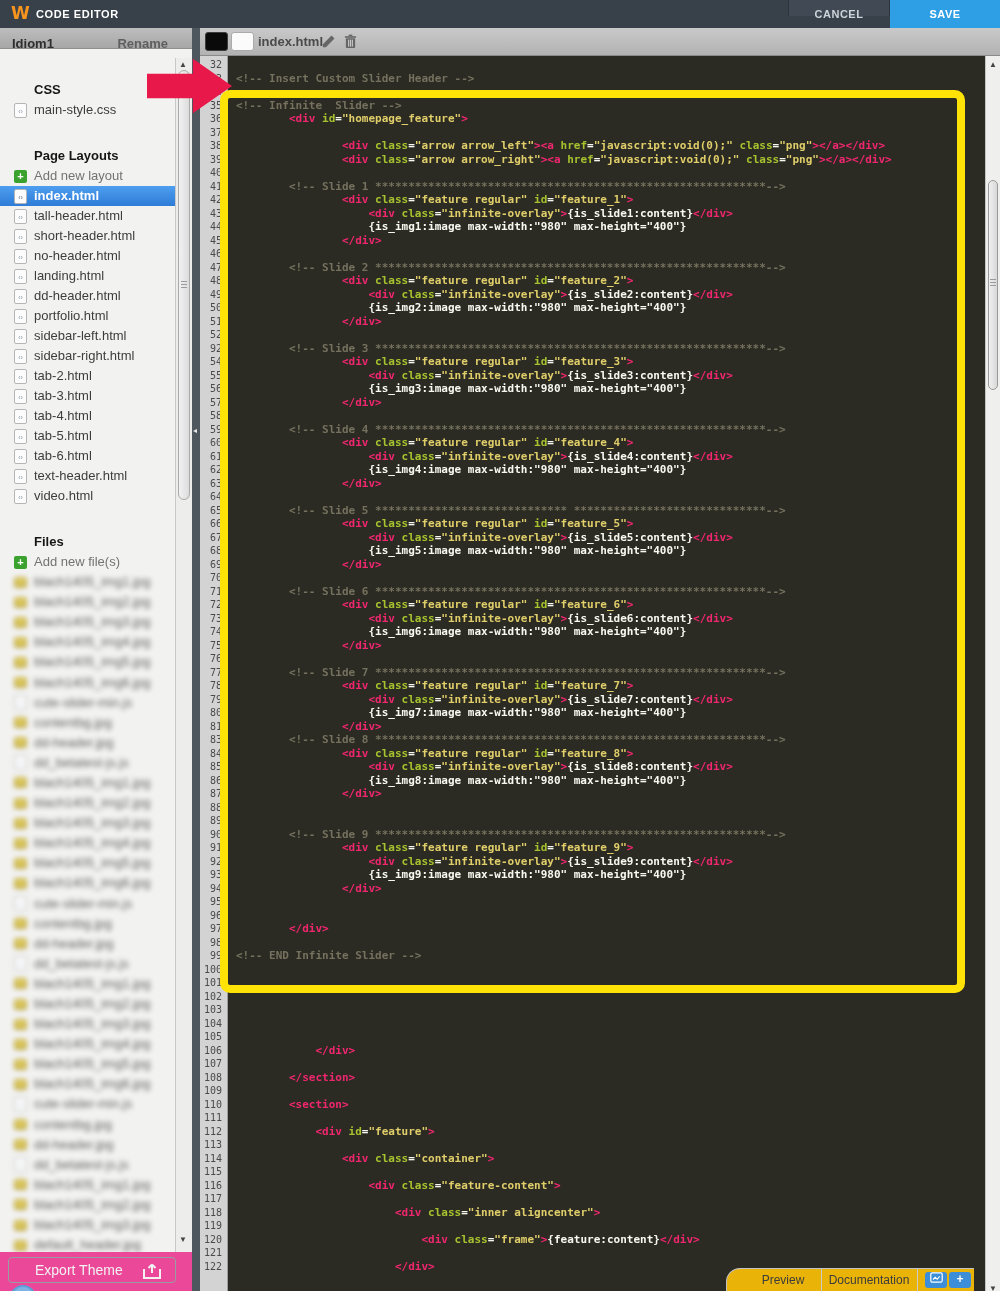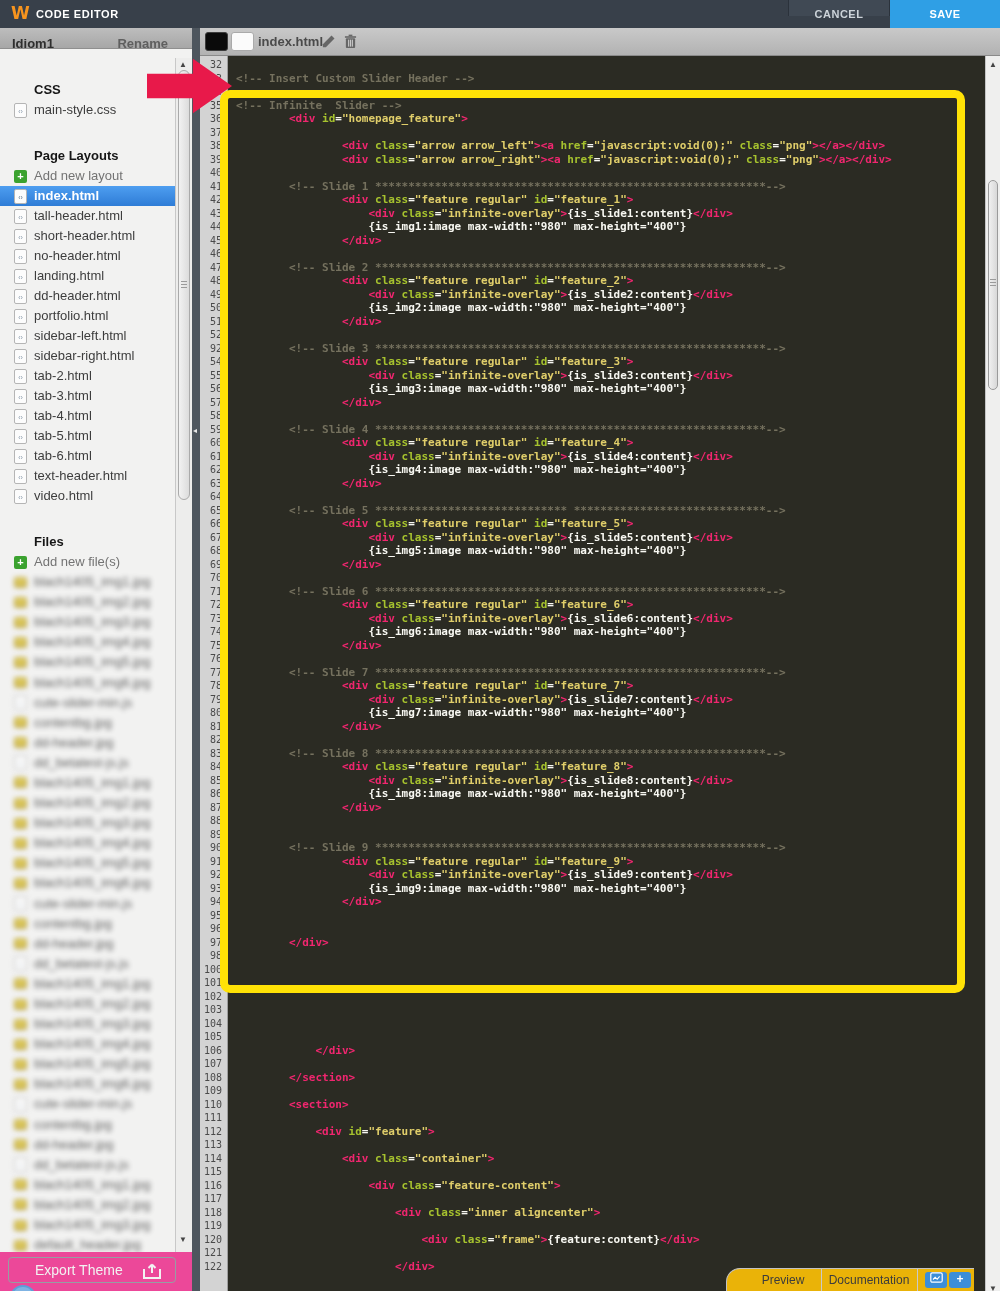--- a/index.html
+++ b/index.html
@@ -427,37 +427,37 @@
           <div class="cl"><span class="ln">72</span><span class="cd"><span class="tk-w">                </span><span class="tk-t">&lt;div </span><span class="tk-a">class</span><span class="tk-w">=</span><span class="tk-s">"feature regular"</span><span class="tk-w"> </span><span class="tk-a">id</span><span class="tk-w">=</span><span class="tk-s">"feature_6"</span><span class="tk-t">&gt;</span></span></div>
           <div class="cl"><span class="ln">73</span><span class="cd"><span class="tk-w">                    </span><span class="tk-t">&lt;div </span><span class="tk-a">class</span><span class="tk-w">=</span><span class="tk-s">"infinite-overlay"</span><span class="tk-t">&gt;</span><span class="tk-w">{is_slide6:content}</span><span class="tk-t">&lt;/div&gt;</span></span></div>
           <div class="cl"><span class="ln">74</span><span class="cd"><span class="tk-w">                    {is_img6:image max-width:"980" max-height="400"}</span></span></div>
           <div class="cl"><span class="ln">75</span><span class="cd"><span class="tk-w">                </span><span class="tk-t">&lt;/div&gt;</span></span></div>
           <div class="cl"><span class="ln">76</span><span class="cd"></span></div>
           <div class="cl"><span class="ln">77</span><span class="cd"><span class="tk-c">        &lt;!-- Slide 7 ***********************************************************--&gt;</span></span></div>
           <div class="cl"><span class="ln">78</span><span class="cd"><span class="tk-w">                </span><span class="tk-t">&lt;div </span><span class="tk-a">class</span><span class="tk-w">=</span><span class="tk-s">"feature regular"</span><span class="tk-w"> </span><span class="tk-a">id</span><span class="tk-w">=</span><span class="tk-s">"feature_7"</span><span class="tk-t">&gt;</span></span></div>
           <div class="cl"><span class="ln">79</span><span class="cd"><span class="tk-w">                    </span><span class="tk-t">&lt;div </span><span class="tk-a">class</span><span class="tk-w">=</span><span class="tk-s">"infinite-overlay"</span><span class="tk-t">&gt;</span><span class="tk-w">{is_slide7:content}</span><span class="tk-t">&lt;/div&gt;</span></span></div>
           <div class="cl"><span class="ln">80</span><span class="cd"><span class="tk-w">                    {is_img7:image max-width:"980" max-height="400"}</span></span></div>
           <div class="cl"><span class="ln">81</span><span class="cd"><span class="tk-w">                </span><span class="tk-t">&lt;/div&gt;</span></span></div>
-          <div class="cl"><span class="ln">82</span><span class="cd"></span></div>
           <div class="cl"><span class="ln">83</span><span class="cd"><span class="tk-c">        &lt;!-- Slide 8 ***********************************************************--&gt;</span></span></div>
           <div class="cl"><span class="ln">84</span><span class="cd"><span class="tk-w">                </span><span class="tk-t">&lt;div </span><span class="tk-a">class</span><span class="tk-w">=</span><span class="tk-s">"feature regular"</span><span class="tk-w"> </span><span class="tk-a">id</span><span class="tk-w">=</span><span class="tk-s">"feature_8"</span><span class="tk-t">&gt;</span></span></div>
           <div class="cl"><span class="ln">85</span><span class="cd"><span class="tk-w">                    </span><span class="tk-t">&lt;div </span><span class="tk-a">class</span><span class="tk-w">=</span><span class="tk-s">"infinite-overlay"</span><span class="tk-t">&gt;</span><span class="tk-w">{is_slide8:content}</span><span class="tk-t">&lt;/div&gt;</span></span></div>
           <div class="cl"><span class="ln">86</span><span class="cd"><span class="tk-w">                    {is_img8:image max-width:"980" max-height="400"}</span></span></div>
           <div class="cl"><span class="ln">87</span><span class="cd"><span class="tk-w">                </span><span class="tk-t">&lt;/div&gt;</span></span></div>
           <div class="cl"><span class="ln">88</span><span class="cd"></span></div>
           <div class="cl"><span class="ln">89</span><span class="cd"></span></div>
           <div class="cl"><span class="ln">90</span><span class="cd"><span class="tk-c">        &lt;!-- Slide 9 ***********************************************************--&gt;</span></span></div>
           <div class="cl"><span class="ln">91</span><span class="cd"><span class="tk-w">                </span><span class="tk-t">&lt;div </span><span class="tk-a">class</span><span class="tk-w">=</span><span class="tk-s">"feature regular"</span><span class="tk-w"> </span><span class="tk-a">id</span><span class="tk-w">=</span><span class="tk-s">"feature_9"</span><span class="tk-t">&gt;</span></span></div>
           <div class="cl"><span class="ln">92</span><span class="cd"><span class="tk-w">                    </span><span class="tk-t">&lt;div </span><span class="tk-a">class</span><span class="tk-w">=</span><span class="tk-s">"infinite-overlay"</span><span class="tk-t">&gt;</span><span class="tk-w">{is_slide9:content}</span><span class="tk-t">&lt;/div&gt;</span></span></div>
           <div class="cl"><span class="ln">93</span><span class="cd"><span class="tk-w">                    {is_img9:image max-width:"980" max-height="400"}</span></span></div>
           <div class="cl"><span class="ln">94</span><span class="cd"><span class="tk-w">                </span><span class="tk-t">&lt;/div&gt;</span></span></div>
           <div class="cl"><span class="ln">95</span><span class="cd"></span></div>
           <div class="cl"><span class="ln">96</span><span class="cd"></span></div>
           <div class="cl"><span class="ln">97</span><span class="cd"><span class="tk-w">        </span><span class="tk-t">&lt;/div&gt;</span></span></div>
           <div class="cl"><span class="ln">98</span><span class="cd"></span></div>
+          <div class="cl"><span class="ln">99</span><span class="cd"><span class="tk-c">&lt;!-- END Infinite Slider --&gt;</span></span></div>
           <div class="cl"><span class="ln">100</span><span class="cd"></span></div>
           <div class="cl"><span class="ln">101</span><span class="cd"></span></div>
           <div class="cl"><span class="ln">102</span><span class="cd"></span></div>
           <div class="cl"><span class="ln">103</span><span class="cd"></span></div>
           <div class="cl"><span class="ln">104</span><span class="cd"></span></div>
           <div class="cl"><span class="ln">105</span><span class="cd"></span></div>
           <div class="cl"><span class="ln">106</span><span class="cd"><span class="tk-w">            </span><span class="tk-t">&lt;/div&gt;</span></span></div>
           <div class="cl"><span class="ln">107</span><span class="cd"></span></div>
           <div class="cl"><span class="ln">108</span><span class="cd"><span class="tk-w">        </span><span class="tk-t">&lt;/section&gt;</span></span></div>
           <div class="cl"><span class="ln">109</span><span class="cd"></span></div>

